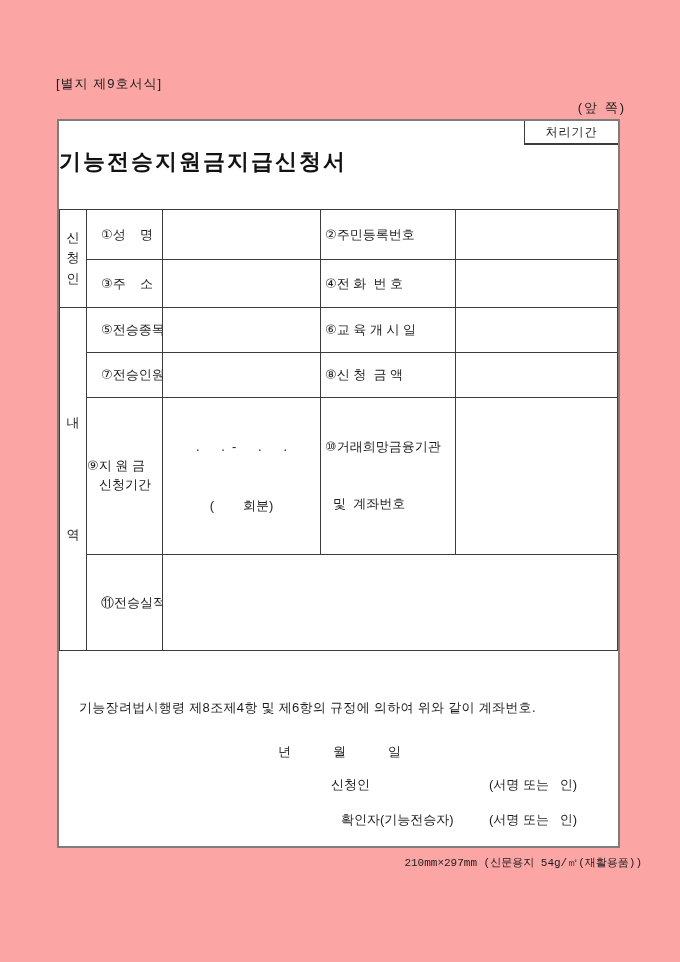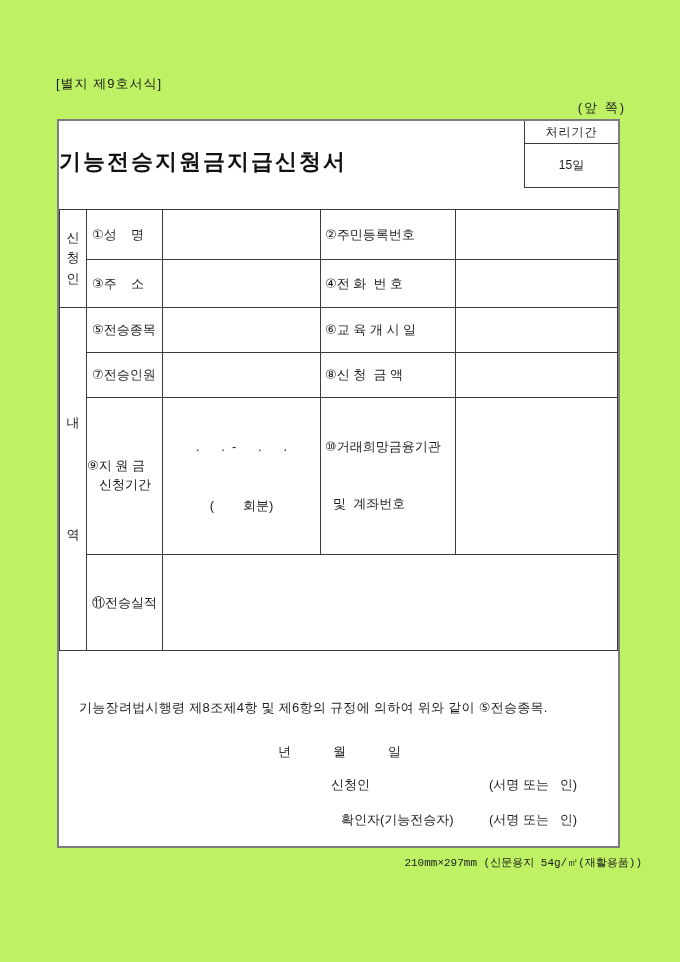--- a/index.html
+++ b/index.html
@@ -1,18 +1,18 @@
 <!DOCTYPE html>
 <html><head>
 <meta charset="utf-8">
 <style>
   * { margin:0; padding:0; box-sizing:border-box; }
   html,body { background:#e9e9e9; }
   body { font-family:"Liberation Sans","DejaVu Sans",sans-serif; color:#1c1c1c; }
-  .page { position:relative; width:680px; height:962px; background:#bef264; margin:0 auto; overflow:hidden; }
+  .page { position:relative; width:680px; height:962px; background:#fca5a5; margin:0 auto; overflow:hidden; }
 
   .form-ref { position:absolute; left:56px; top:75px; font-size:13px; letter-spacing:1px; }
   .side-note { position:absolute; top:99px; right:54px; font-size:13px; letter-spacing:2px;text-align:center; }
 
   .form-box { position:absolute; left:57px; top:119px; width:563px; height:729px;
               border:2px solid #7d7d7d; background:#fff; display:flex; flex-direction:column; }
 
   
   .title-section { position:relative; height:88px; flex:0 0 auto; }
   .form-title { position:absolute; left:0; right:94px; top:26px; text-align:left;
@@ -20,21 +20,21 @@
                 font-size:22px; letter-spacing:2px; color:#111; }
   .processing-box { position:absolute; top:0; right:0; width:94px;
                     border-left:1px solid #3c3c3c; border-bottom:1px solid #3c3c3c; background:#fff; }
   .processing-label { height:23px; border-bottom:1px solid #3c3c3c; display:flex; align-items:center;
                       justify-content:center; font-size:12px; letter-spacing:1px; }
   .processing-value { height:43px; display:flex; align-items:center; justify-content:center; font-size:12px; }
 
   
   table.form-grid { width:100%; border-collapse:collapse; table-layout:fixed; flex:0 0 auto; }
   .form-grid td { border:1px solid #3c3c3c; font-size:13px; vertical-align:middle; overflow:hidden; }
-  .lbl { padding-left:5px; white-space:pre; }
+  .lbl { padding-left:14px; white-space:pre; }
   .lbl2 { padding-left:4px; white-space:pre; }
   .two-line-lbl { line-height:1.45; }
   .two-line-lbl .line { white-space:pre; }
   .indent1 { padding-left:12px; }
   .indent2 { padding-left:8px; }
   .center-val { text-align:center; line-height:1.5; white-space:pre; }
   .v-group { text-align:center; }
   .v-stack { width:15px; margin:0 auto; word-break:break-all; line-height:1.55; font-size:13px; }
   .v-spread { height:224px; display:flex; flex-direction:column; justify-content:space-around; align-items:center; font-size:13px; }
 
@@ -58,21 +58,20 @@
 
   <div class="form-ref">[별지 제9호서식]</div>
   <div class="side-note">(앞 쪽)</div>
 
   <div class="form-box">
 
     <div class="title-section">
       <div class="form-title">기능전승지원금지급신청서</div>
       <div class="processing-box">
         <div class="processing-label">처리기간</div>
-        <div class="processing-value">15일</div>
       </div>
     </div>
 
     <table class="form-grid">
       <colgroup>
         <col style="width:27px">
           <col style="width:76px">
           <col style="width:158px">
           <col style="width:135px">
           <col>
@@ -127,21 +126,21 @@
           <td></td>
         </tr>
         <tr style="height:96px">
           <td class="lbl">⑪전승실적</td>
           <td colspan="3"></td>
         </tr>
       </tbody>
     </table>
 
     <div class="bottom-section">
-      <div class="declaration">기능장려법시행령 제8조제4항 및 제6항의 규정에 의하여 위와 같이 ⑤전승종목.</div>
+      <div class="declaration">기능장려법시행령 제8조제4항 및 제6항의 규정에 의하여 위와 같이 계좌번호.</div>
       <div class="date-line">
         <span>년</span>
         <span>월</span>
         <span>일</span>
       </div>
       <div class="sign-label-1">신청인</div>
       <div class="sign-suffix-1">(서명 또는   인)</div>
       <div class="sign-label-2">확인자(기능전승자)</div>
       <div class="sign-suffix-2">(서명 또는   인)</div>
     </div>

